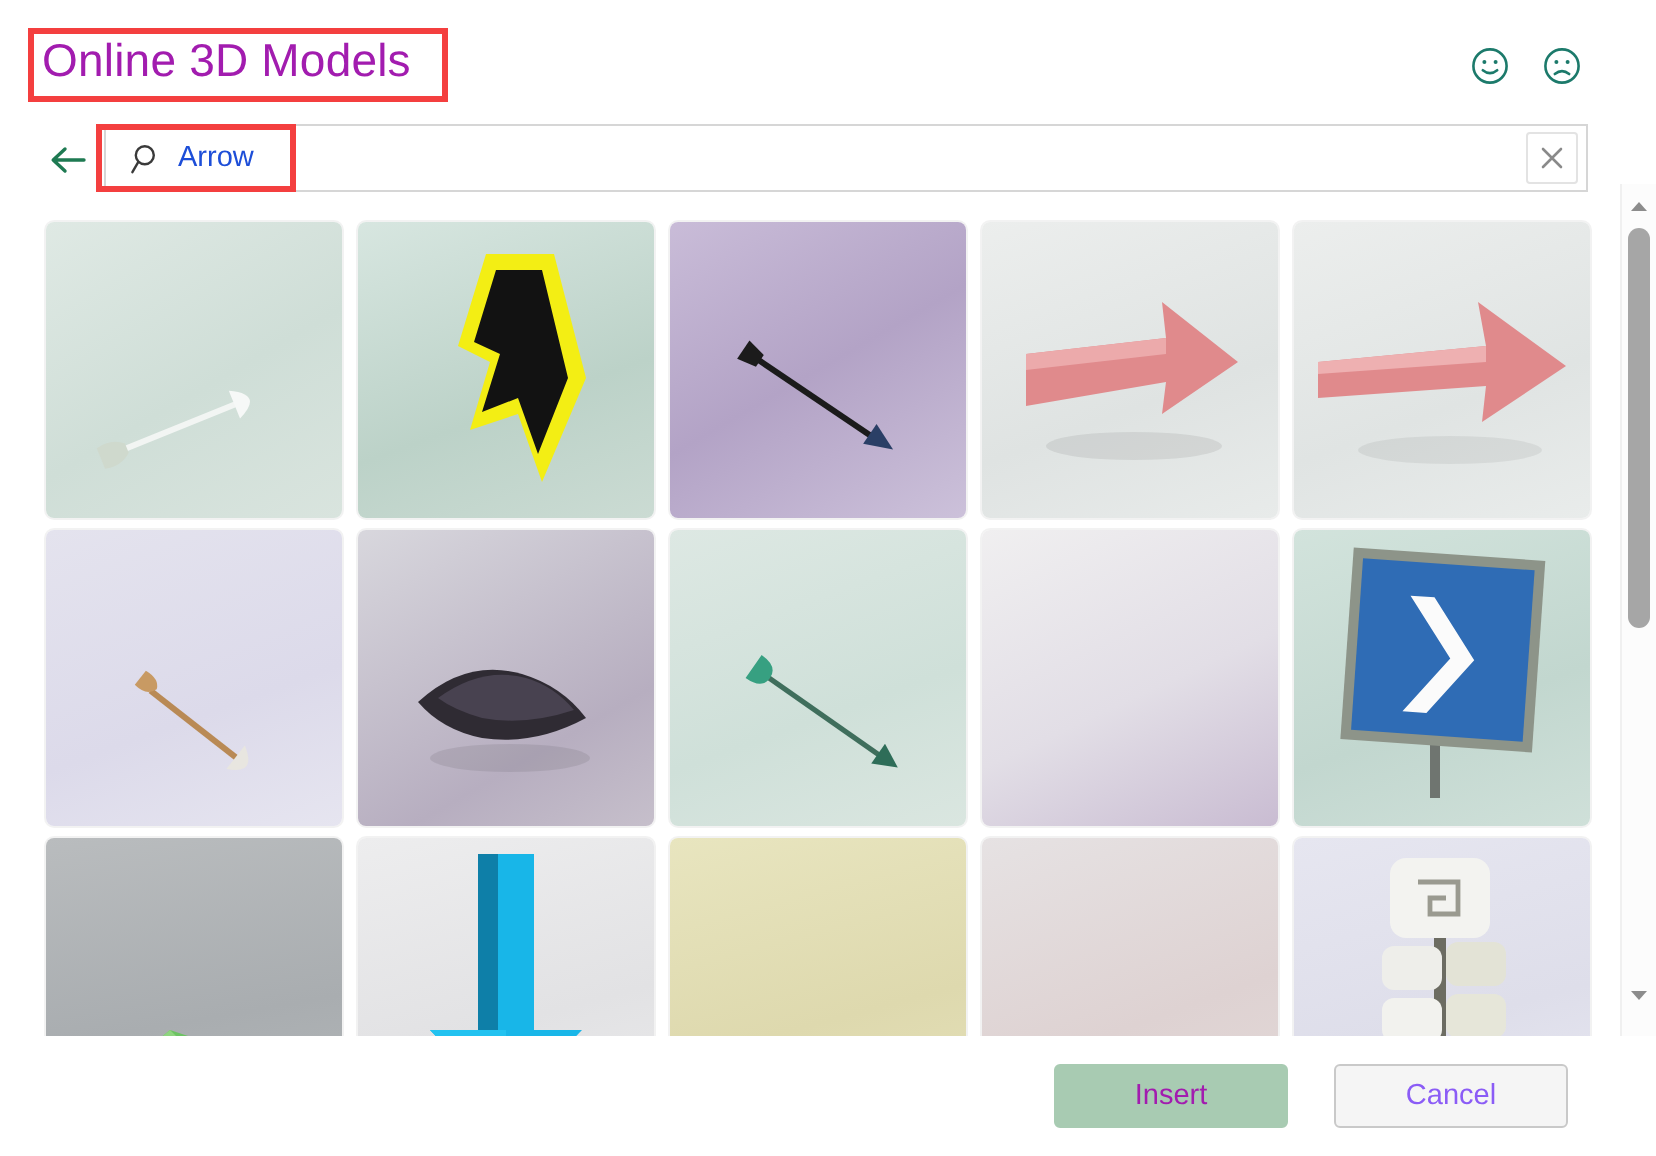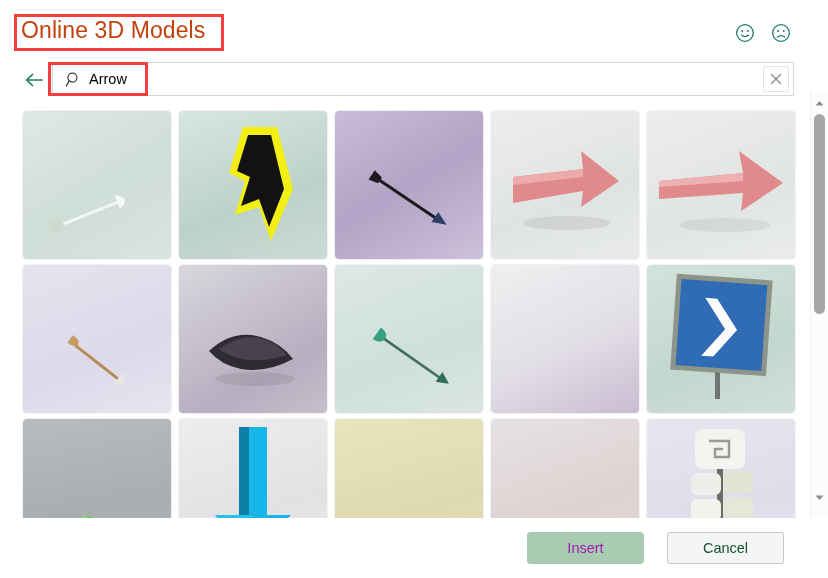--- a/index.html
+++ b/index.html
@@ -25,21 +25,21 @@
   
   .header {
     position: absolute;
     left: 0; top: 0;
     width: 828px; height: 56px;
   }
   .title {
     position: absolute;
     left: 21px; top: 17px;
     font-size: 23px;
-    color: #c2410c;
+    color: #a21caf;
     letter-spacing: .1px;
     white-space: nowrap;
   }
   .feedback {
     position: absolute;
     right: 36px; top: 22px;
     display: flex;
     gap: 14px;
   }
   .face {
@@ -70,21 +70,21 @@
   }
   .search-icon {
     position: absolute;
     left: 12px; top: 8px;
     width: 17px; height: 17px;
   }
   .search-text {
     position: absolute;
     left: 36px; top: 8px;
     font-size: 14.5px;
-    color: #000000;
+    color: #1d4ed8;
     line-height: 17px;
     white-space: nowrap;
   }
   .clearbtn {
     position: absolute;
     right: 4px; top: 3px;
     width: 26px; height: 26px;
     border: 1px solid #e3e3e3;
     border-radius: 2px;
     background: #ffffff;
@@ -168,21 +168,21 @@
     width: 117px;
     background: #a8cbb2;
     color: #a21caf;
     border: 1px solid #a8cbb2;
     cursor: default;
   }
   .btn-cancel {
     left: 667px;
     width: 117px;
     background: #f5f5f5;
-    color: #14532d;
+    color: #8b5cf6;
     border: 1px solid #c9c9c9;
     cursor: pointer;
   }
 
   
   .annot {
     position: absolute;
     border: 3px solid #f43f3f;
     pointer-events: none;
     box-sizing: border-box;

